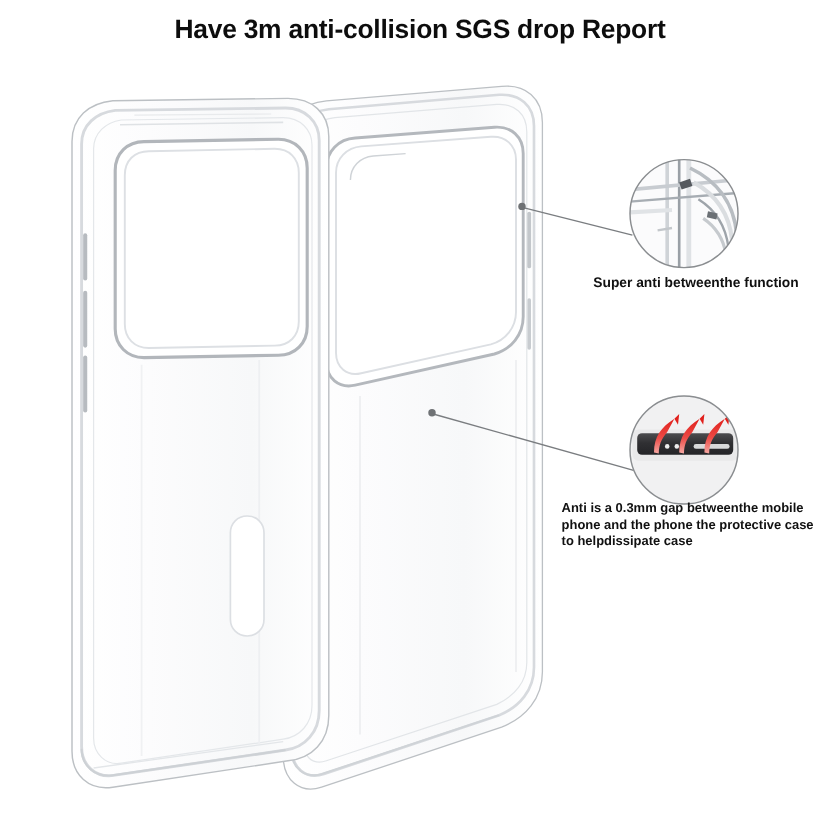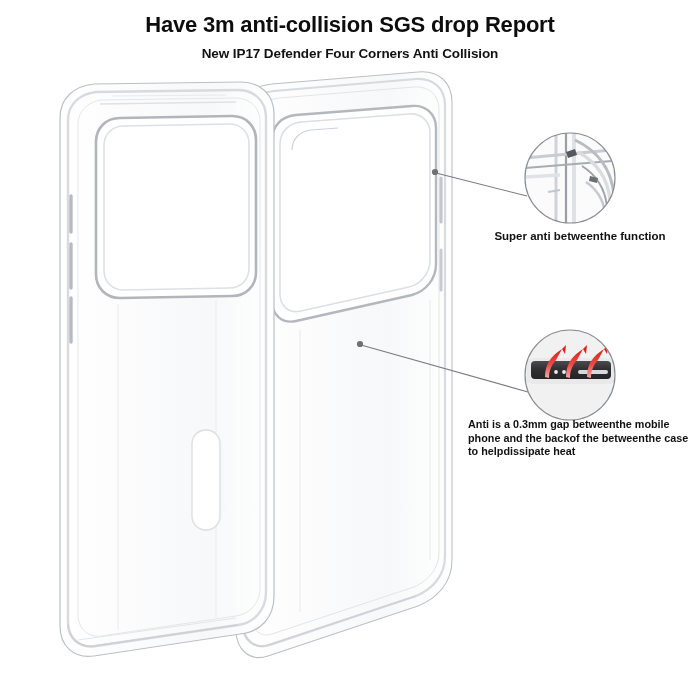--- a/index.html
+++ b/index.html
@@ -74,21 +74,20 @@
   }
   .callout-bottom .ln { display: block; }
 </style>
 </head>
 <body>
 
 <div id="page">
 
   <div class="title">Have 3m anti-collision SGS drop Report</div>
 
-  <div class="subtitle">New IP17 Defender Four Corners Anti Collision</div>
 
   <div class="stage">
     <svg width="700" height="700" viewBox="0 0 700 700">
       <defs>
 
         <linearGradient id="glassFill" x1="0" y1="0" x2="1" y2="0">
           <stop offset="0%" stop-color="#ffffff"></stop>
           <stop offset="30%" stop-color="#fcfcfd"></stop>
           <stop offset="70%" stop-color="#f7f8f9"></stop>
           <stop offset="100%" stop-color="#ffffff"></stop>
@@ -321,17 +320,17 @@
         </g>
         <circle cx="570" cy="375" r="45" fill="none" stroke="#8a8d90" stroke-width="1.2"></circle>
       </g>
     </svg>
   </div>
 
   <div class="callout-label callout-top">Super anti betweenthe function</div>
 
   <div class="callout-label callout-bottom">
     <span class="ln">Anti is a 0.3mm gap betweenthe mobile</span>
-    <span class="ln">phone and the backof the betweenthe case</span>
-    <span class="ln">to helpdissipate heat</span>
+    <span class="ln">phone and the phone the protective case</span>
+    <span class="ln">to helpdissipate case</span>
   </div>
 
 </div>
 
 </body></html>

